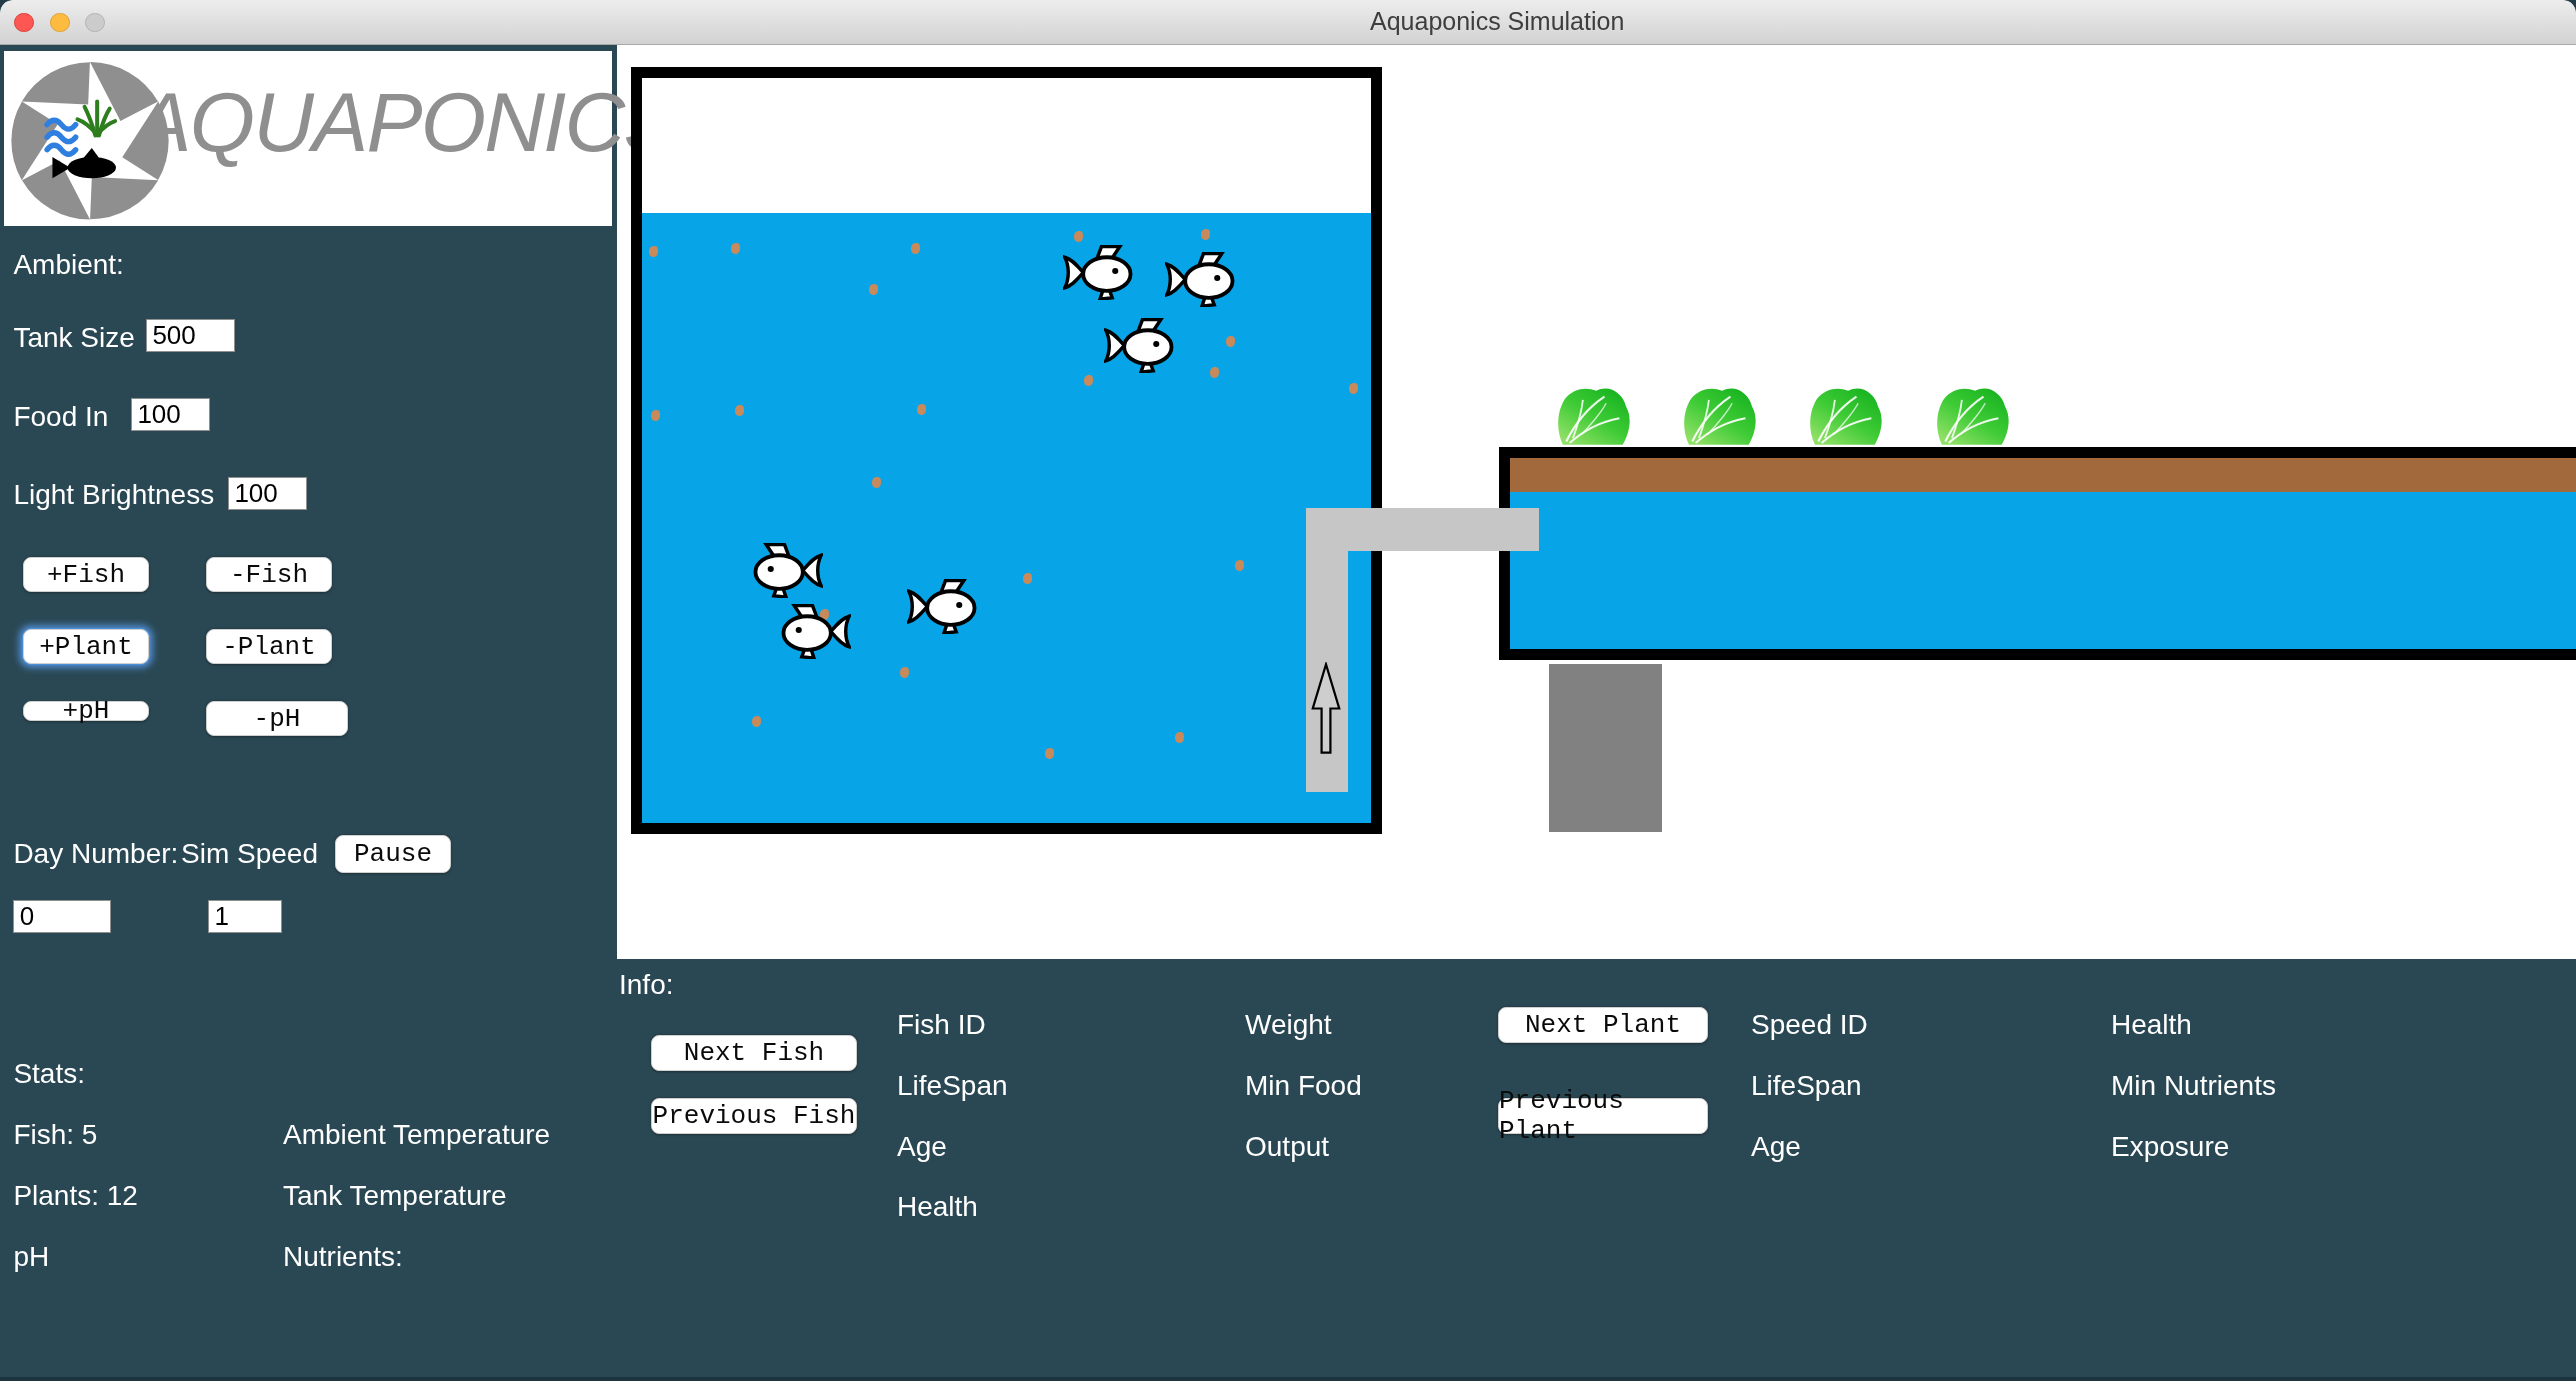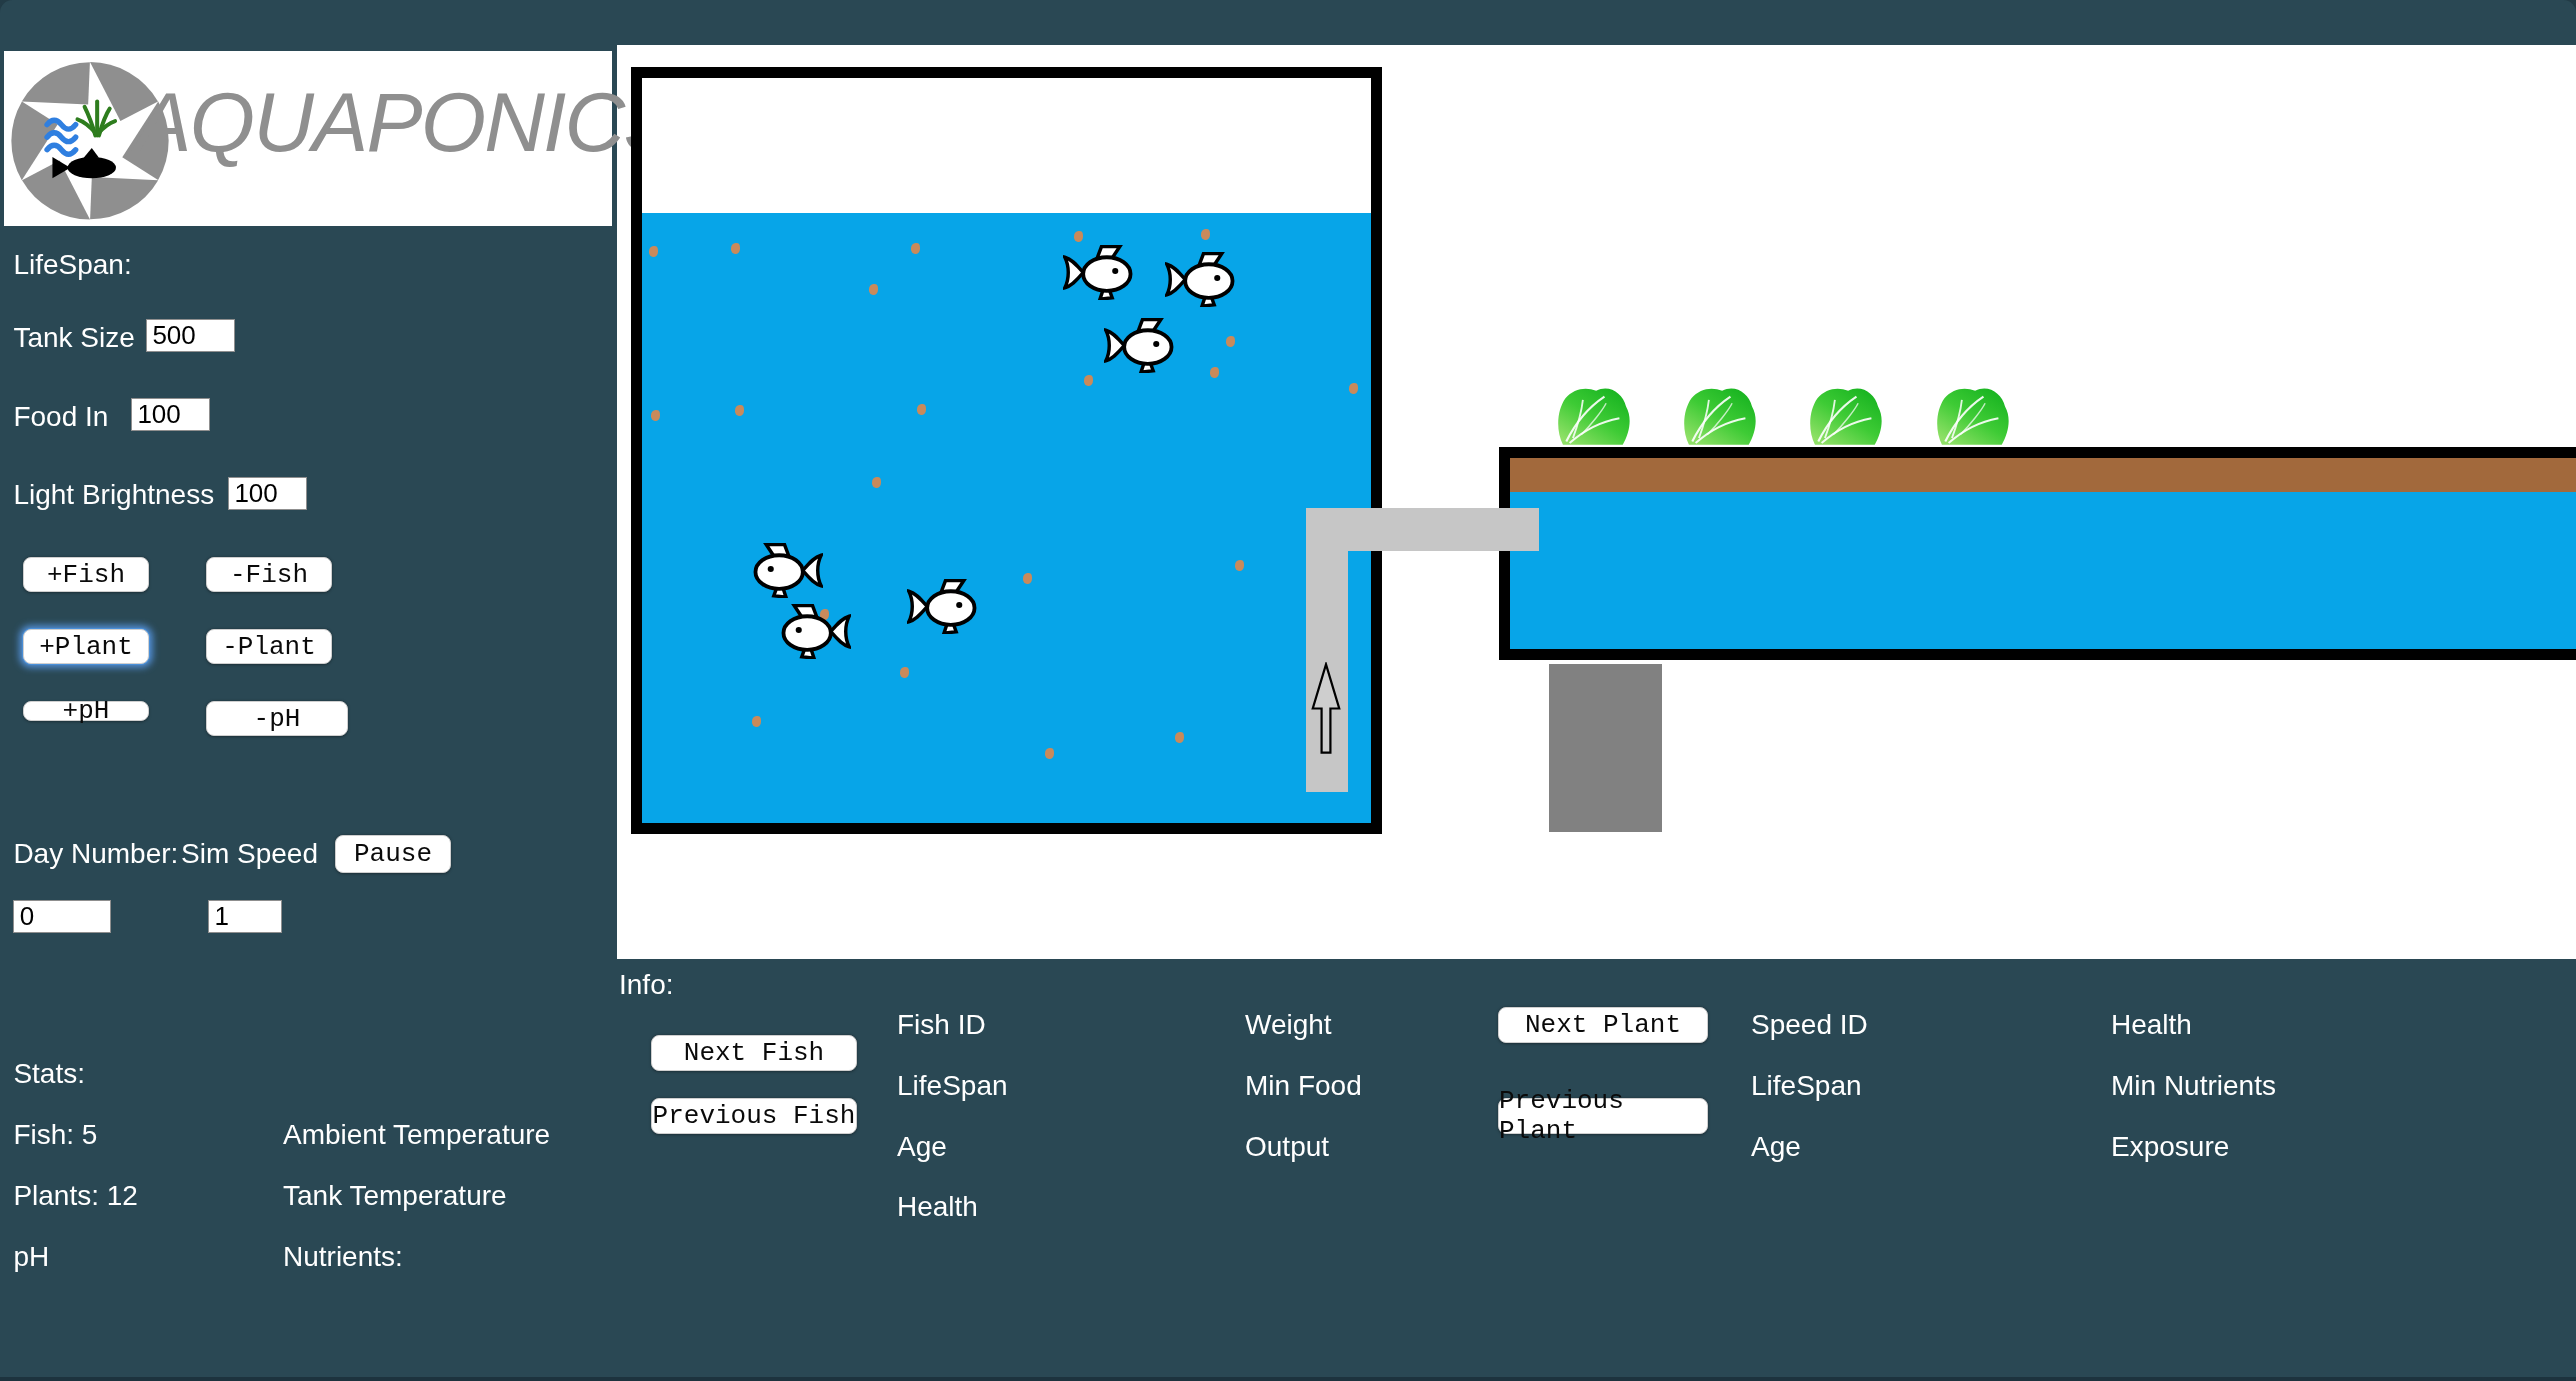--- a/index.html
+++ b/index.html
@@ -58,20 +58,26 @@
   .pipe-v{position:absolute;left:1306px;top:508px;width:42px;height:284px;background:var(--pipe);z-index:5;}
   .flow-arrow{position:absolute;left:1311px;top:662px;width:30px;height:93px;z-index:6;}
   .pump{position:absolute;left:1549px;top:664px;width:113px;height:168px;background:var(--pump);z-index:4;}
   .bottom-edge{position:absolute;left:0;right:0;bottom:0;height:4.5px;background:#1d333e;z-index:41;}
 </style>
 </head>
 <body>
 
 <div class="window">
 
+  <div class="titlebar">
+    <div class="tl close"></div>
+    <div class="tl min"></div>
+    <div class="tl zoomb"></div>
+    <span class="win-title">Aquaponics Simulation</span>
+  </div>
 
   <div class="canvas"></div>
 
   <div class="logo-box">
     <svg width="170" height="170" style="position:absolute;left:1.8px;top:2.7px" viewBox="0 0 190 190">
       <defs>
           <path id="blade" d="M 0 -88 A 88 88 0 0 1 76 -44 L 34 -22 Z"></path>
         </defs>
       <g fill="#8f8f8f" transform="translate(95,97)">
         <use href="#blade"></use>
@@ -97,21 +103,21 @@
         <g fill="#000">
           <ellipse cx="2" cy="30" rx="27" ry="12"></ellipse>
           <polygon points="-22,30 -42,18 -42,42"></polygon>
           <polygon points="-8,20 2,8 10,19"></polygon>
         </g>
       </g>
     </svg>
     <span class="logo-name">AQUAPONICS</span>
   </div>
 
-  <span class="lbl" style="left:13.4px;top:249px">LifeSpan:</span>
+  <span class="lbl" style="left:13.4px;top:249px">Ambient:</span>
 
   <span class="lbl" style="left:13.4px;top:322px">Tank Size</span>
   <input class="tinput" style="left: 146px; top: 319px; width: 89px; height: 33px;" value="500">
 
   <span class="lbl" style="left:13.4px;top:401px">Food In</span>
   <input class="tinput" style="left: 131px; top: 398px; width: 79px; height: 33px;" value="100">
 
   <span class="lbl" style="left:13.4px;top:479px">Light Brightness</span>
   <input class="tinput" style="left: 228px; top: 477px; width: 79px; height: 33px;" value="100">
 

